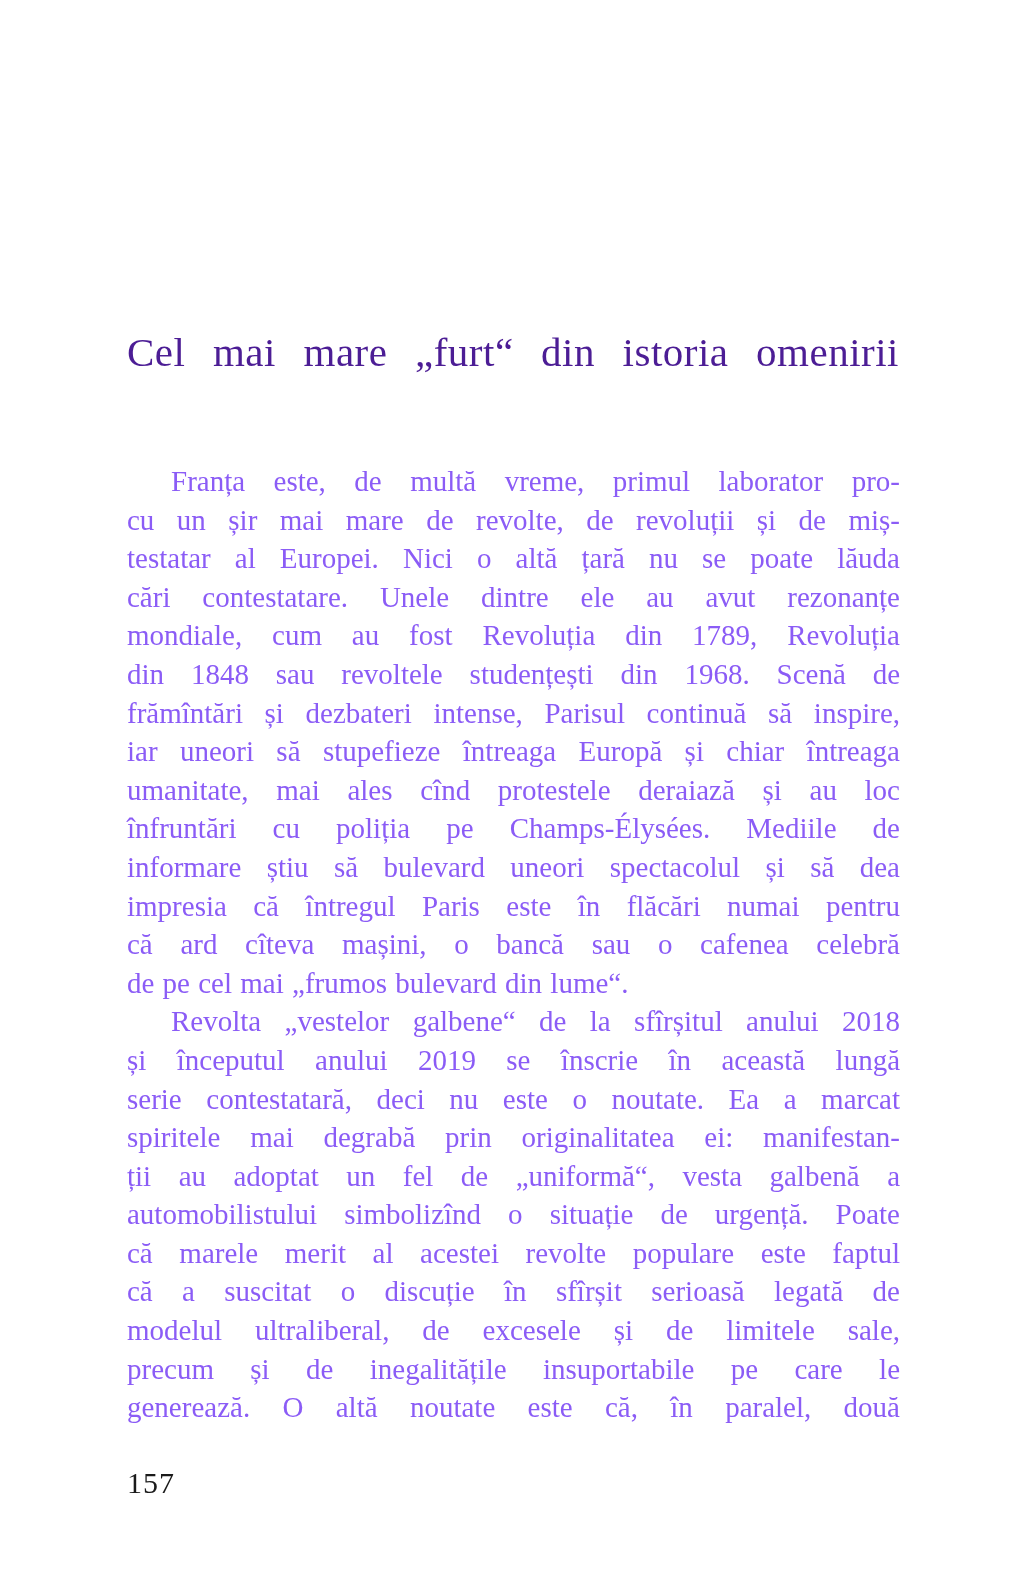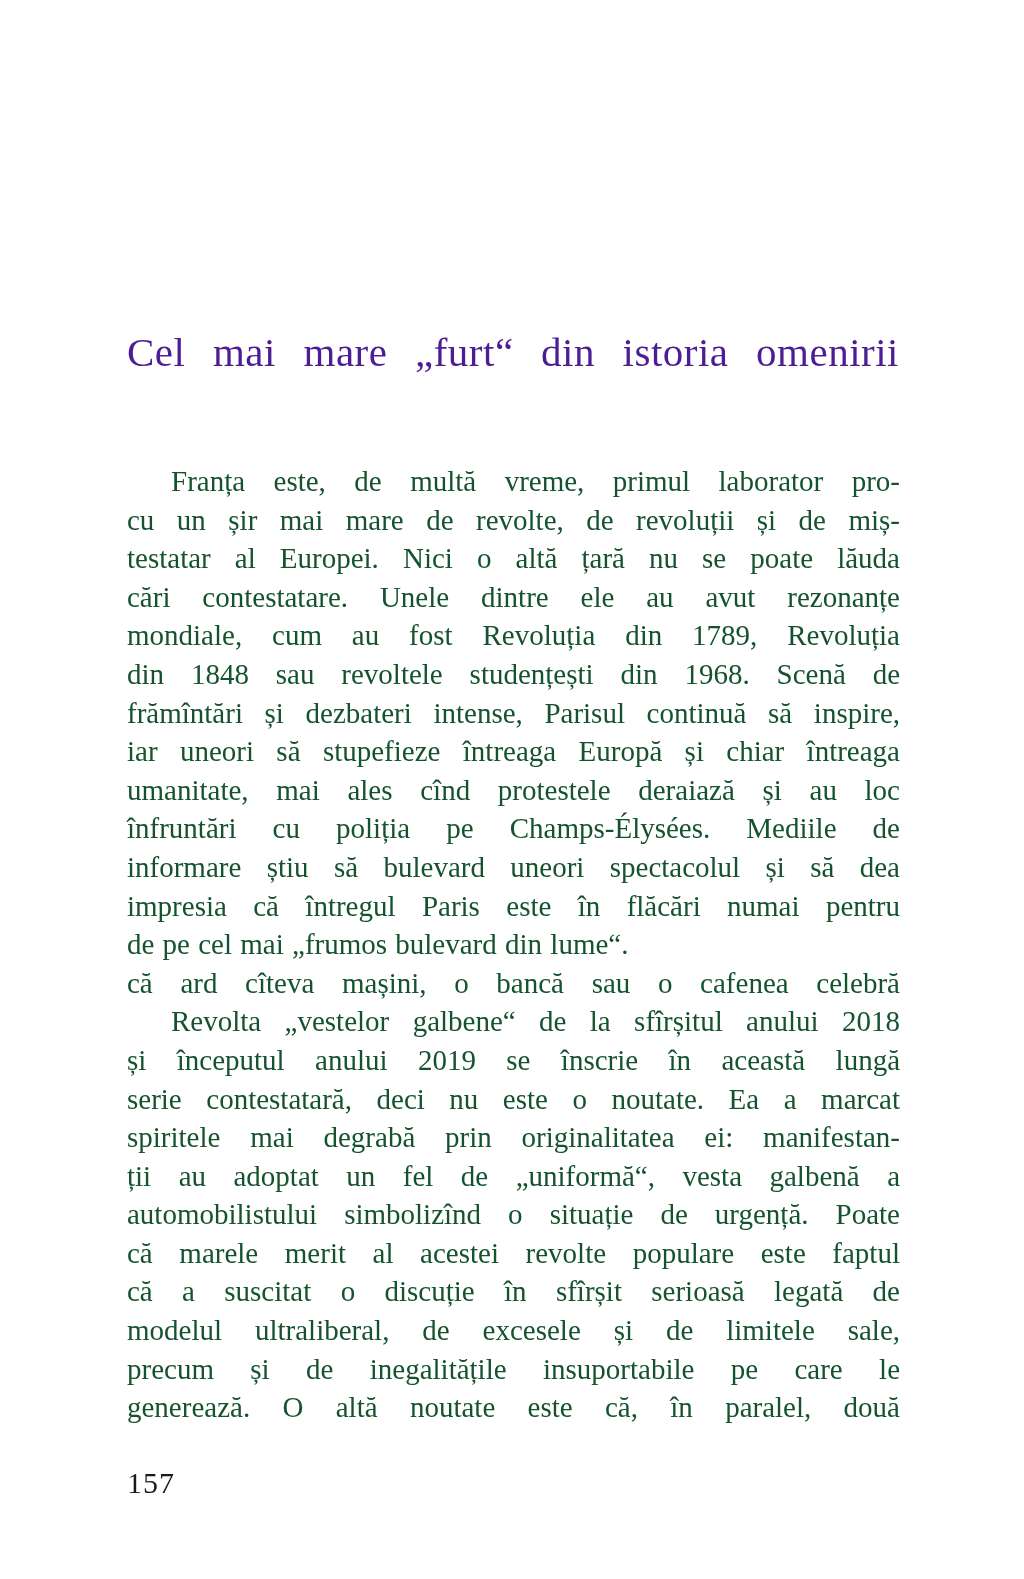--- a/index.html
+++ b/index.html
@@ -31,21 +31,21 @@
     text-align-last: justify;
     white-space: nowrap;
   }
   .body-text {
     position: absolute;
     left: 127px;
     top: 462px;
     width: 773px;
     font-size: 29px;
     line-height: 38.6px;
-    color: #14532d;
+    color: #8b5cf6;
   }
   .text-line {
     text-align: justify;
     text-align-last: justify;
     word-spacing: 1px;
   }
   .text-line.end {
     text-align-last: left;
   }
   .text-line.indent {
@@ -74,22 +74,22 @@
       <div class="text-line">testatar al Europei. Nici o altă țară nu se poate lăuda</div>
       <div class="text-line">cări contestatare. Unele dintre ele au avut rezonanțe</div>
       <div class="text-line">mondiale, cum au fost Revoluția din 1789, Revoluția</div>
       <div class="text-line">din 1848 sau revoltele studențești din 1968. Scenă de</div>
       <div class="text-line">frămîntări și dezbateri intense, Parisul continuă să inspire,</div>
       <div class="text-line">iar uneori să stupefieze întreaga Europă și chiar întreaga</div>
       <div class="text-line">umanitate, mai ales cînd protestele deraiază și au loc</div>
       <div class="text-line">înfruntări cu poliția pe Champs-Élysées. Mediile de</div>
       <div class="text-line">informare știu să bulevard uneori spectacolul și să dea</div>
       <div class="text-line">impresia că întregul Paris este în flăcări numai pentru</div>
+      <div class="text-line">că ard cîteva mașini, o bancă sau o cafenea celebră</div>
       <div class="text-line end">de pe cel mai „frumos bulevard din lume“.</div>
-      <div class="text-line">că ard cîteva mașini, o bancă sau o cafenea celebră</div>
       <div class="text-line indent">Revolta „vestelor galbene“ de la sfîrșitul anului 2018</div>
       <div class="text-line">și începutul anului 2019 se înscrie în această lungă</div>
       <div class="text-line">serie contestatară, deci nu este o noutate. Ea a marcat</div>
       <div class="text-line">spiritele mai degrabă prin originalitatea ei: manifestan-</div>
       <div class="text-line">ții au adoptat un fel de „uniformă“, vesta galbenă a</div>
       <div class="text-line">automobilistului simbolizînd o situație de urgență. Poate</div>
       <div class="text-line">că marele merit al acestei revolte populare este faptul</div>
       <div class="text-line">că a suscitat o discuție în sfîrșit serioasă legată de</div>
       <div class="text-line">modelul ultraliberal, de excesele și de limitele sale,</div>
       <div class="text-line">precum și de inegalitățile insuportabile pe care le</div>

